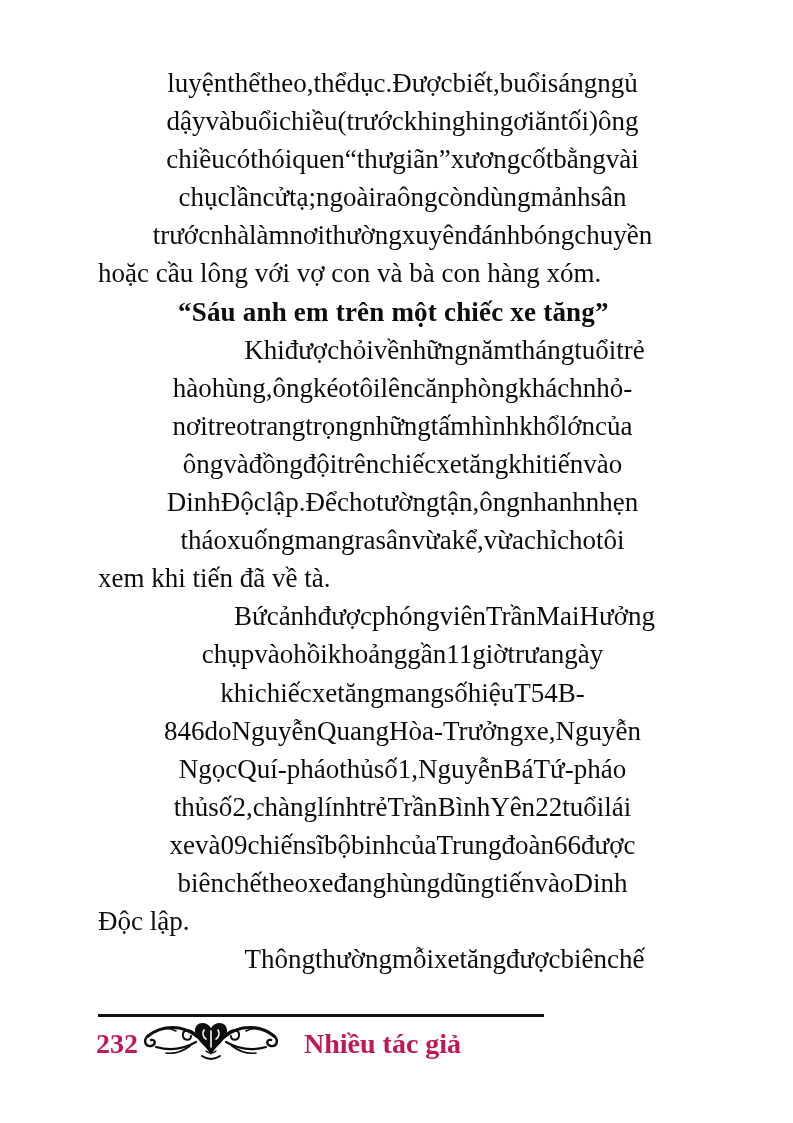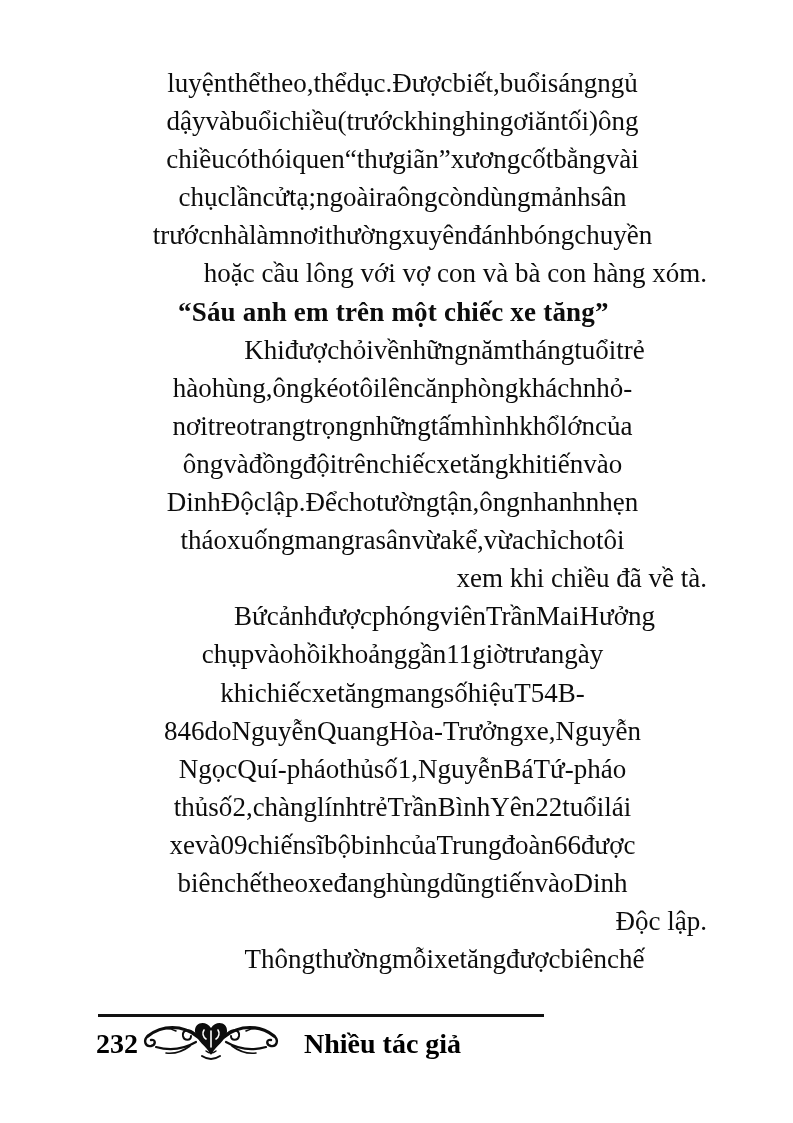--- a/index.html
+++ b/index.html
@@ -19,21 +19,21 @@
     left: 98px; top: 64px;
     width: 609px;
     font-size: 27px;
   }
   .line { height: 38.1px; line-height: 38.1px; white-space: nowrap; }
   .line.flow, .line.start {
     display: flex;
     justify-content: center;
   }
   .line.start { padding-left: 84px; }
-  .line.end { display: block; text-align: right; }
+  .line.end { display: block; text-align: left; }
   .line.heading {
     display: block;
     font-weight: bold;
     padding-left: 80px;
     letter-spacing: 0.2px;
   }
 
   .footer-rule {
     position: absolute;
     left: 98px; top: 1014px;
@@ -41,21 +41,21 @@
     background: #111111;
   }
   .footer {
     position: absolute;
     left: 96px; top: 1022px;
     height: 44px;
     display: flex;
     align-items: center;
     font-weight: bold;
     font-size: 28px;
-    color: #000000;
+    color: #be185d;
   }
   .footer .page-number { margin-right: 2px; }
   .footer .ornament { display: inline-block; margin: 0 4px 0 0; }
   .footer .author { margin-left: 18px; }
 </style>
 </head>
 <body>
 
 <div class="page">
 
@@ -190,21 +190,21 @@
         <span>mang</span>
         <span>ra</span>
         <span>sân</span>
         <span>vừa</span>
         <span>kể,</span>
         <span>vừa</span>
         <span>chỉ</span>
         <span>cho</span>
         <span>tôi</span>
       </div>
-      <div class="line end">xem khi chiều đã về tà.</div>
+      <div class="line end">xem khi tiến đã về tà.</div>
       <div class="line start">
         <span>Bức</span>
         <span>ảnh</span>
         <span>được</span>
         <span>phóng</span>
         <span>viên</span>
         <span>Trần</span>
         <span>Mai</span>
         <span>Hưởng</span>
       </div>

